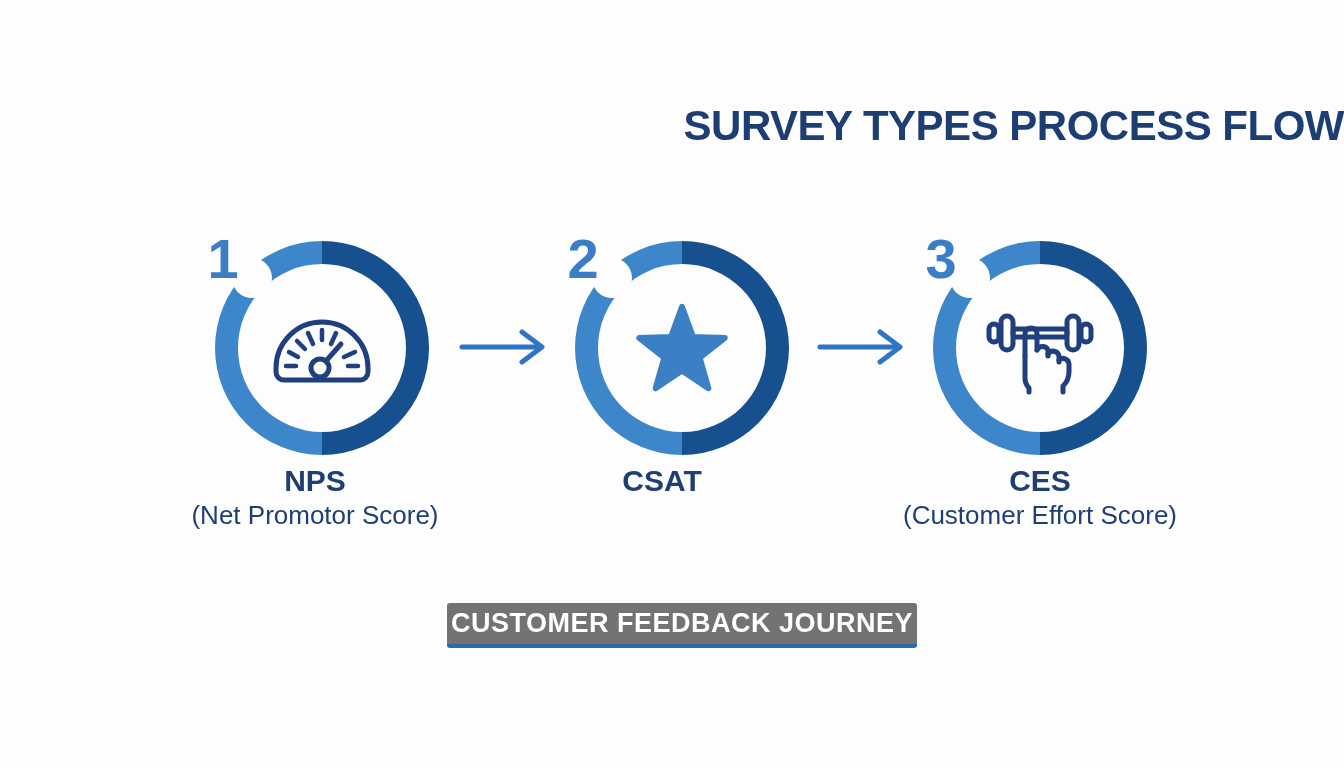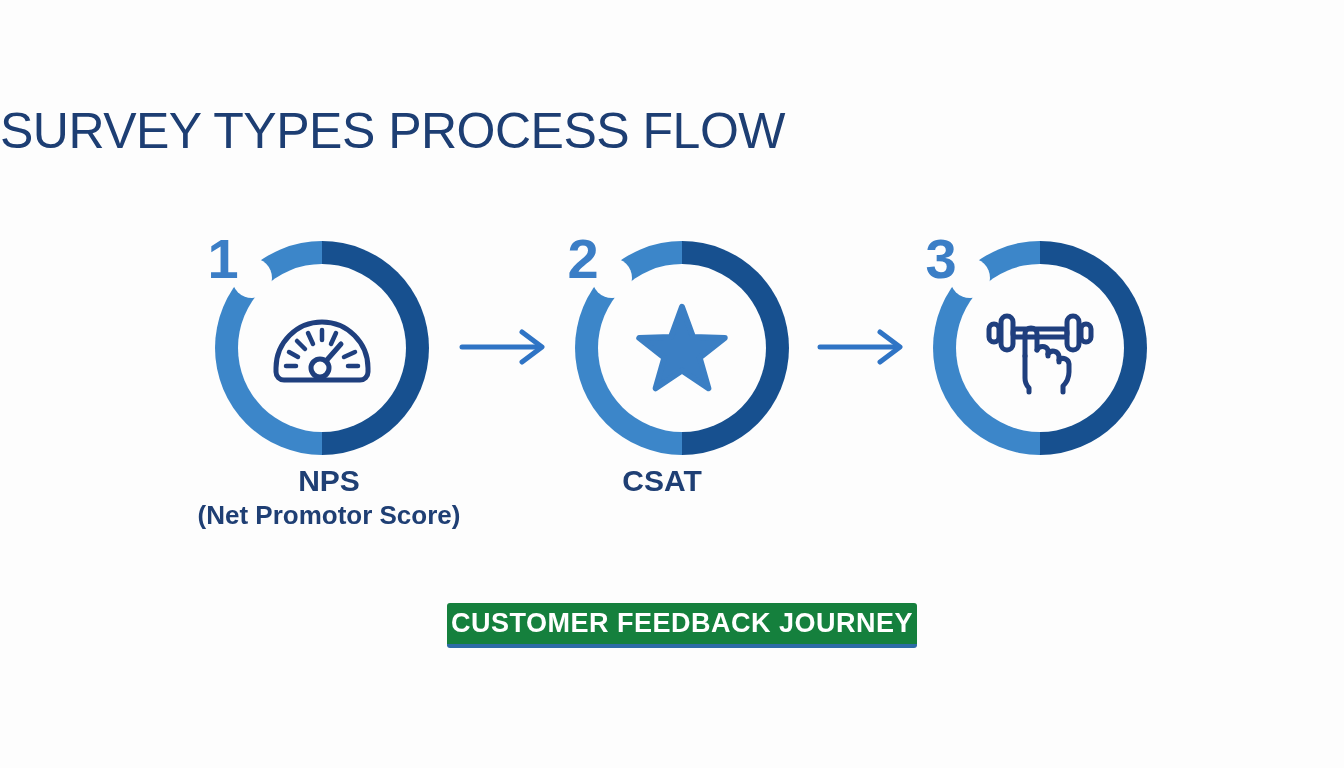--- a/index.html
+++ b/index.html
@@ -6,22 +6,22 @@
   html,body { width:1344px; height:768px; }
   body {
     background:#fdfdfd;
     font-family:"Liberation Sans", sans-serif;
     overflow:hidden;
   }
   .canvas { position:relative; width:1344px; height:768px; }
 
   .page-title {
     position:absolute; top:102px; left:0; width:100%;
-    text-align:left;
-    font-size:50px; font-weight:normal; letter-spacing:-0.5px;
+    text-align:right;
+    font-size:42px; font-weight:bold; letter-spacing:-0.5px;
     color:#1d3e73;
   }
 
   
   .step { position:absolute; top:241px; width:214px; height:214px; }
   .step-1 { left:215px; }
   .step-2 { left:575px; }
   .step-3 { left:933px; }
 
   .ring {
@@ -47,31 +47,31 @@
     color:#3b7ec6;
   }
 
   
   .flow-arrow { position:absolute; top:328px; width:92px; height:38px; }
   .arrow-1 { left:458px; }
   .arrow-2 { left:816px; }
 
   
   .step-label { position:absolute; top:464px; text-align:center; color:#1f3f74; }
-  .label-1 { left:159px; width:340px; }
+  .label-1 { left:145px; width:340px; }
   .label-2 { left:542px; width:240px; }
   .label-3 { left:870px; width:340px; }
   .label-main { font-size:30px; font-weight:bold; line-height:34px; }
-  .label-sub  { font-size:26px; font-weight:bold; line-height:31px; margin-top:2px; }
+  .label-sub  { font-size:26px; font-weight:normal; line-height:31px; margin-top:2px; }
 
   
   .journey-banner {
     position:absolute; left:447px; top:603px;
     width:470px; height:45px;
-    background:#15803d;
+    background:#737373;
     border-bottom:4px solid #2d6ba6;
     border-radius:3px;
     color:#ffffff;
     font-size:27px; font-weight:bold; letter-spacing:0.5px;
     text-align:center; line-height:41px;
   }
 
   svg { display:block; }
 </style>
 </head>
@@ -148,16 +148,20 @@
     <div class="step-num">3</div>
   </div>
 
   <div class="step-label label-1">
     <div class="label-main">NPS</div>
     <div class="label-sub">(Net Promotor Score)</div>
   </div>
   <div class="step-label label-2">
     <div class="label-main">CSAT</div>
   </div>
+  <div class="step-label label-3">
+    <div class="label-main">CES</div>
+    <div class="label-sub">(Customer Effort Score)</div>
+  </div>
 
   <div class="journey-banner">CUSTOMER FEEDBACK JOURNEY</div>
 
 </div>
 
 </body></html>

